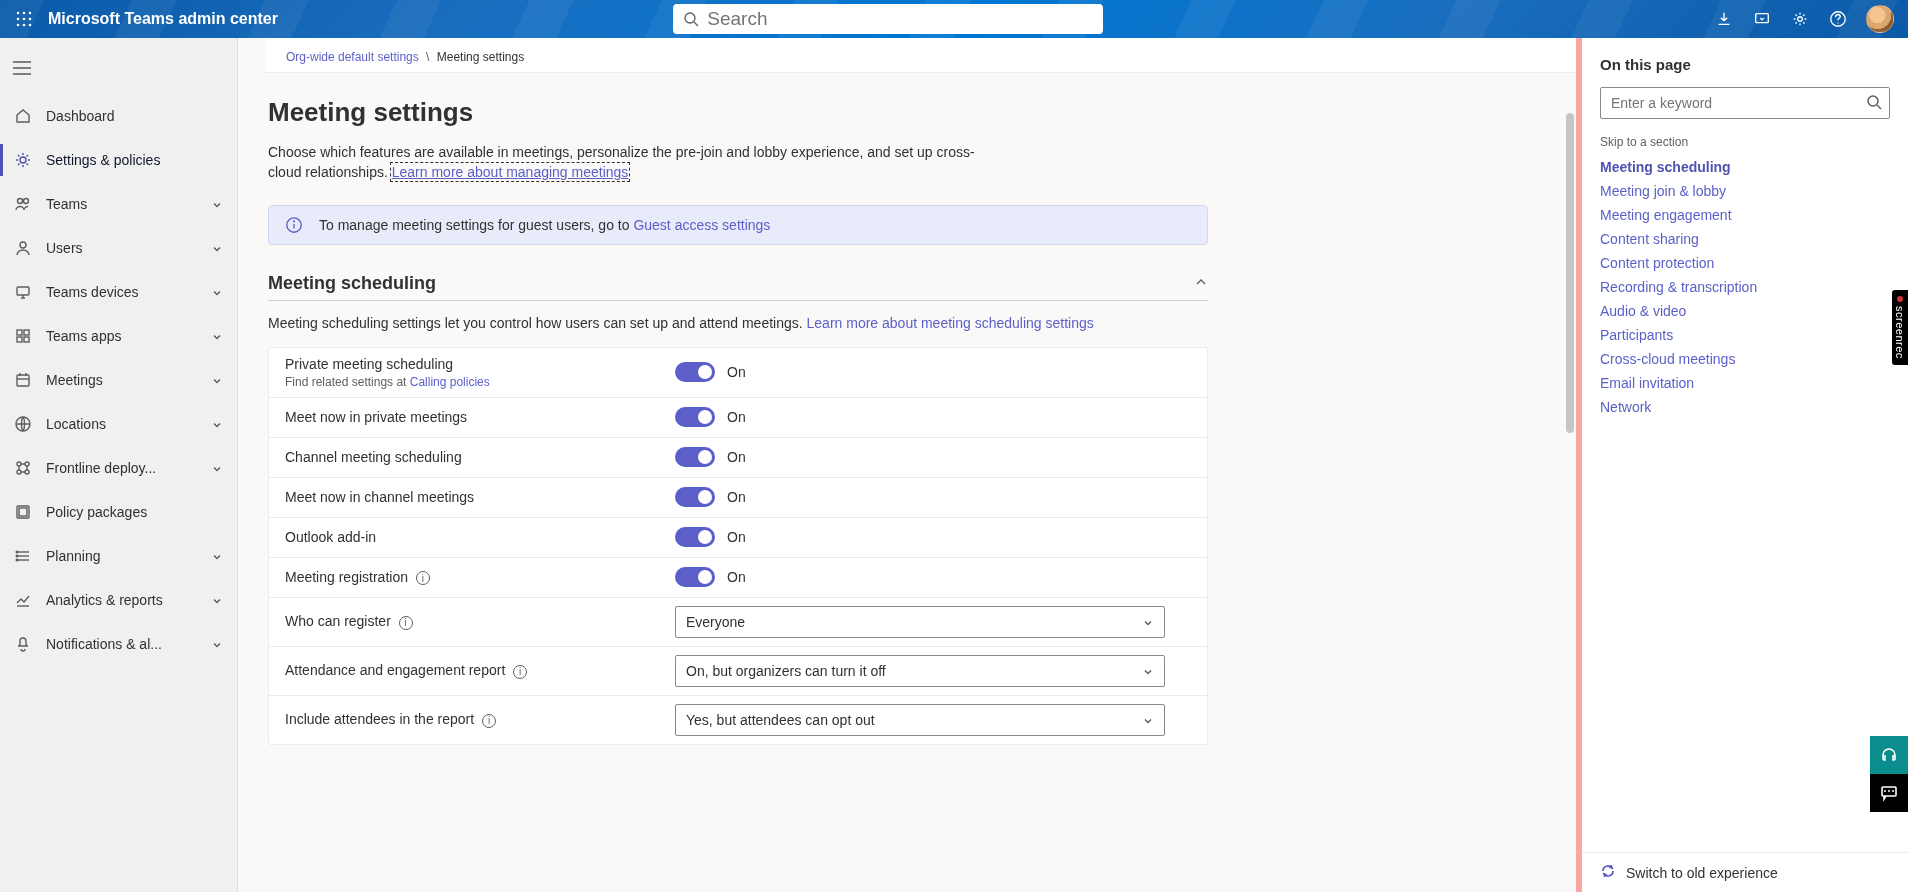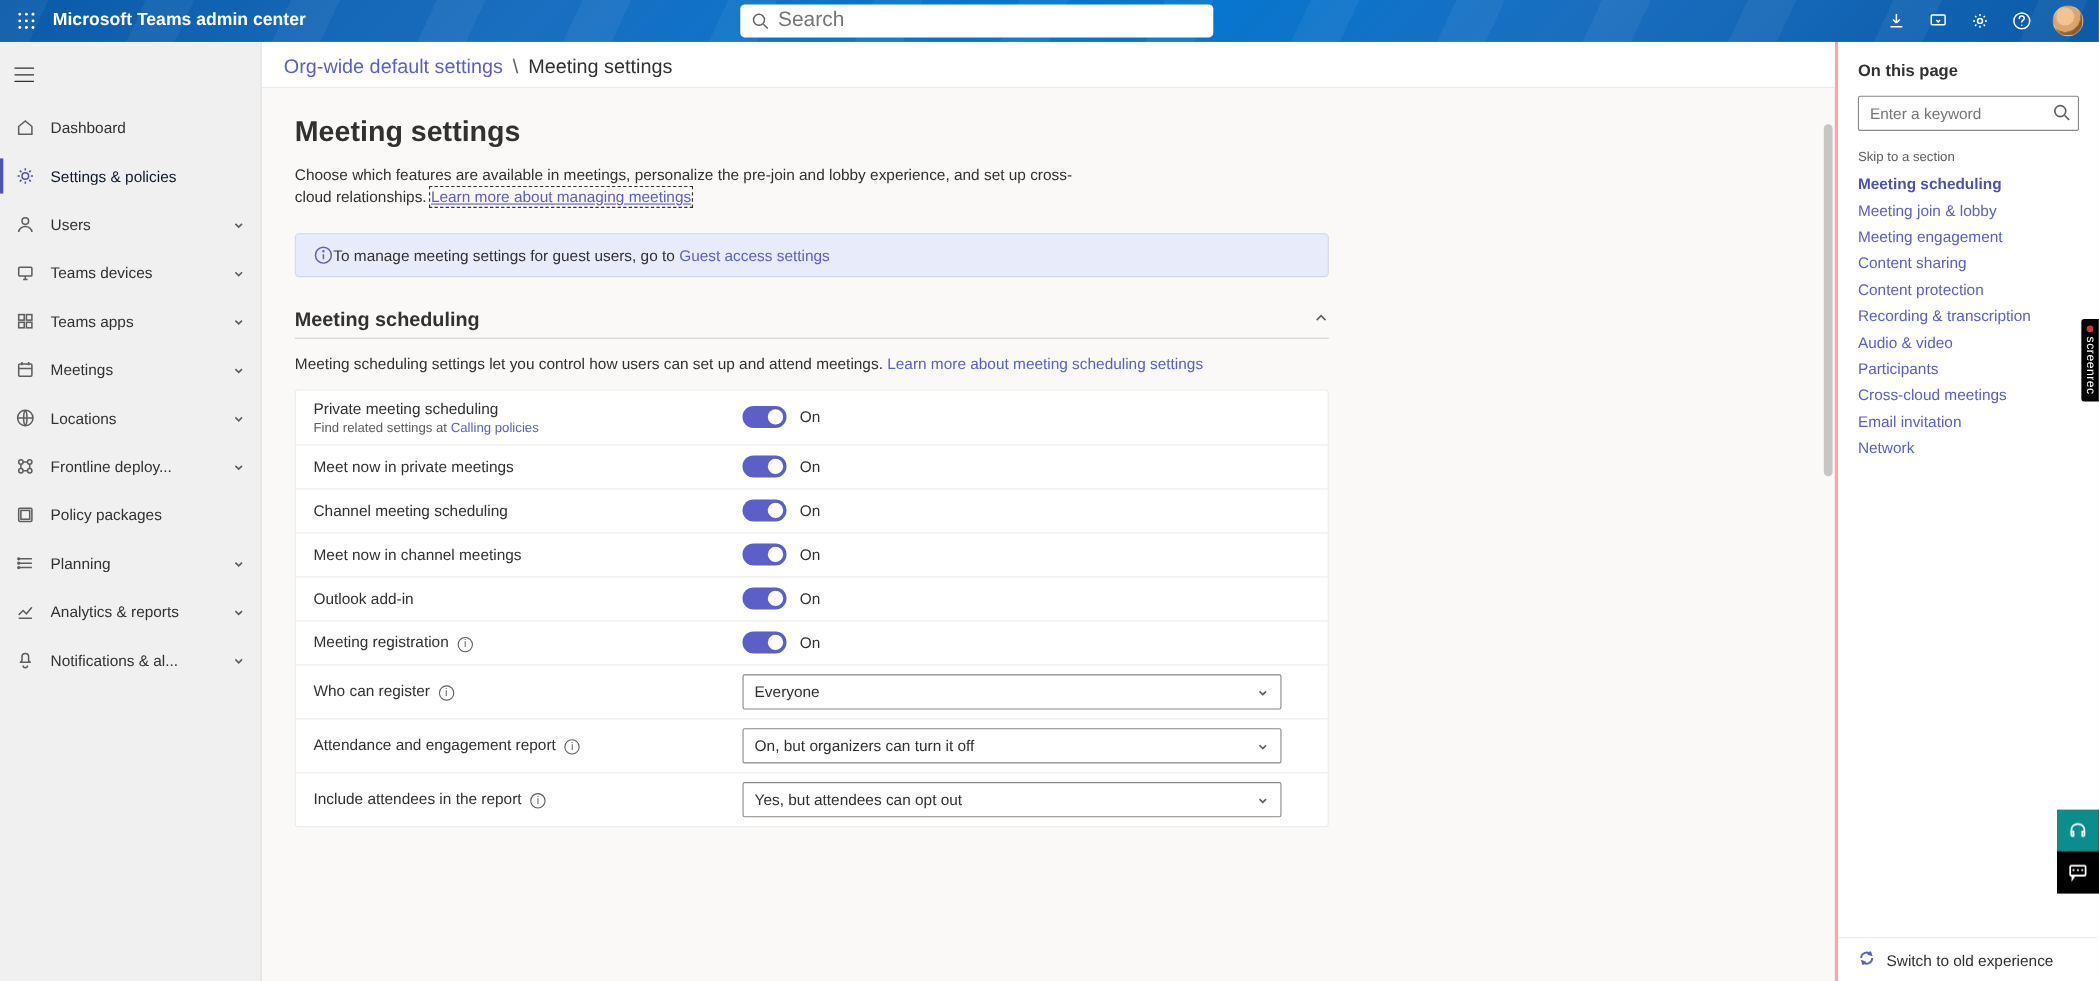--- a/index.html
+++ b/index.html
@@ -31,32 +31,32 @@
   .nav-icon { width:18px; height:18px; margin-right:14px; flex-shrink:0;}
   .nav-icon svg { stroke:#605e5c; fill:none; stroke-width:1.4;}
   .nav-item.active .nav-icon svg { stroke:#4f52b2;}
   .nav-label { flex:1; white-space:nowrap; overflow:hidden; text-overflow:ellipsis;}
   .nav-chevron { width:12px; height:12px;}
   .nav-chevron svg { stroke:#605e5c; fill:none; stroke-width:1.5;}
 
   .main { flex:1; display:flex; overflow:hidden; background:#faf9f8;}
   .content-col { flex:1; overflow-y:auto; position:relative;}
   
-  .breadcrumb { padding: 12px 20px 8px 20px; font-size:18px; border-bottom:1px solid #edebe9; background:#fff;}
+  .breadcrumb { padding: 12px 20px 8px 20px; font-size:12px; border-bottom:1px solid #edebe9; background:#fff;margin-left:28px;}
   .breadcrumb a { color:#5b5fc7; text-decoration:none;}
   .breadcrumb .sep { color:#605e5c; margin:0 4px;}
   .breadcrumb .current { color:#323130;}
 
   .page-body { padding: 24px 30px 40px 30px; max-width: 1000px;}
   h1.page-title { font-size:26px; font-weight:700; margin-bottom:14px;}
   .page-desc { color:#323130; line-height:1.45; margin-bottom:4px; max-width:720px;}
   .page-desc a { color:#5b5fc7; text-decoration:underline; }
   .focused-link { outline:1px dashed #323130; outline-offset:1px;}
 
-  .info-bar { margin-top:22px; background:#e8ebfa; border:1px solid #d1d5f0; border-radius:4px; padding:10px 16px; display:flex; align-items:center; }
+  .info-bar { margin-top:22px; background:#e8ebfa; border:1px solid #d1d5f0; border-radius:4px; padding:10px 16px; display:flex; align-items:center; gap:16px;}
   .info-bar .info-icon { width:18px; height:18px; flex-shrink:0;}
   .info-bar .info-icon svg { stroke:#5b5fc7; fill:none; stroke-width:1.5;}
   .info-bar a { color:#5b5fc7; text-decoration:none;}
 
   .section { margin-top:28px;}
   .section-header { display:flex; align-items:center; justify-content:space-between; border-bottom:1px solid #d2d0ce; padding-bottom:6px; cursor:pointer;}
   .section-header h2 { font-size:18px; font-weight:600;}
   .section-desc { margin-top:14px; color:#323130;}
   .section-desc a { color:#5b5fc7; text-decoration:none;margin-top:20px;}
 
@@ -72,21 +72,21 @@
 
   .toggle { position:relative; width:40px; height:20px; background:#5b5fc7; border-radius:10px; cursor:pointer; flex-shrink:0;}
   .toggle::after { content:""; position:absolute; width:14px; height:14px; background:#fff; border-radius:50%; top:3px; right:3px;}
   .toggle-label { color:#323130;}
 
   .select-box { flex:1; max-width:490px; height:32px; border:1px solid #8a8886; border-radius:2px; background:#fff; display:flex; align-items:center; padding:0 10px; cursor:pointer; justify-content:space-between;}
   .select-box .chev { width:12px; height:12px;}
   .select-box .chev svg { stroke:#605e5c; fill:none; stroke-width:1.5;}
 
   
-  .rail { width:240px; border-left:3px solid #fca5a5; background:#fff; display:flex; flex-direction:column; overflow:hidden;}
+  .rail { width:332px; border-left:6px solid #fca5a5; background:#fff; display:flex; flex-direction:column; overflow:hidden;}
   .rail-body { flex:1; padding:18px 18px 10px 18px; overflow-y:auto;}
   .rail h3 { font-size:15px; font-weight:700; margin-bottom:14px;}
   .rail-search { position:relative; margin-bottom:16px;}
   .rail-search input { width:100%; height:32px; border:1px solid #8a8886; border-radius:2px; padding:0 30px 0 10px; font-size:14px; outline:none;}
   .rail-search .sicon { position:absolute; right:8px; top:7px; width:16px; height:16px;}
   .rail-search .sicon svg { stroke:#605e5c; fill:none; stroke-width:1.5;}
   .skip-label { font-size:12px; color:#605e5c; margin-bottom:6px;}
   .toc-link { display:block; color:#5b5fc7; text-decoration:none; padding:4px 0; font-size:14px;}
   .toc-link.active { font-weight:600; color:#4f52b2;}
   .rail-footer { border-top:1px solid #edebe9; padding:10px 18px; display:flex; align-items:center; gap:10px; cursor:pointer;}
@@ -181,20 +181,31 @@
               <path d="M3 8l6-5 6 5v7H3z"></path>
             </svg></span>
           <span class="nav-label">Dashboard</span>
         </div>
         <div class="nav-item active">
           <span class="nav-icon"><svg viewBox="0 0 18 18">
               <circle cx="9" cy="9" r="3"></circle>
               <path d="M9 2v2M9 14v2M2 9h2M14 9h2M4 4l1.5 1.5M12.5 12.5L14 14M14 4l-1.5 1.5M5.5 12.5L4 14"></path>
             </svg></span>
           <span class="nav-label">Settings &amp; policies</span>
+        </div>
+        <div class="nav-item">
+          <span class="nav-icon"><svg viewBox="0 0 18 18">
+              <circle cx="6" cy="6" r="2.5"></circle>
+              <circle cx="12" cy="6" r="2.5"></circle>
+              <path d="M2 15c0-2 2-3.5 4-3.5s4 1.5 4 3.5M10 15c0-2 2-3.5 4-3.5"></path>
+            </svg></span>
+          <span class="nav-label">Teams</span>
+          <span class="nav-chevron"><svg viewBox="0 0 12 12">
+              <polyline points="3,4.5 6,7.5 9,4.5"></polyline>
+            </svg></span>
         </div>
         <div class="nav-item">
           <span class="nav-icon"><svg viewBox="0 0 18 18">
               <circle cx="9" cy="6" r="3"></circle>
               <path d="M3 16c0-3 3-5 6-5s6 2 6 5"></path>
             </svg></span>
           <span class="nav-label">Users</span>
           <span class="nav-chevron"><svg viewBox="0 0 12 12">
               <polyline points="3,4.5 6,7.5 9,4.5"></polyline>
             </svg></span>

